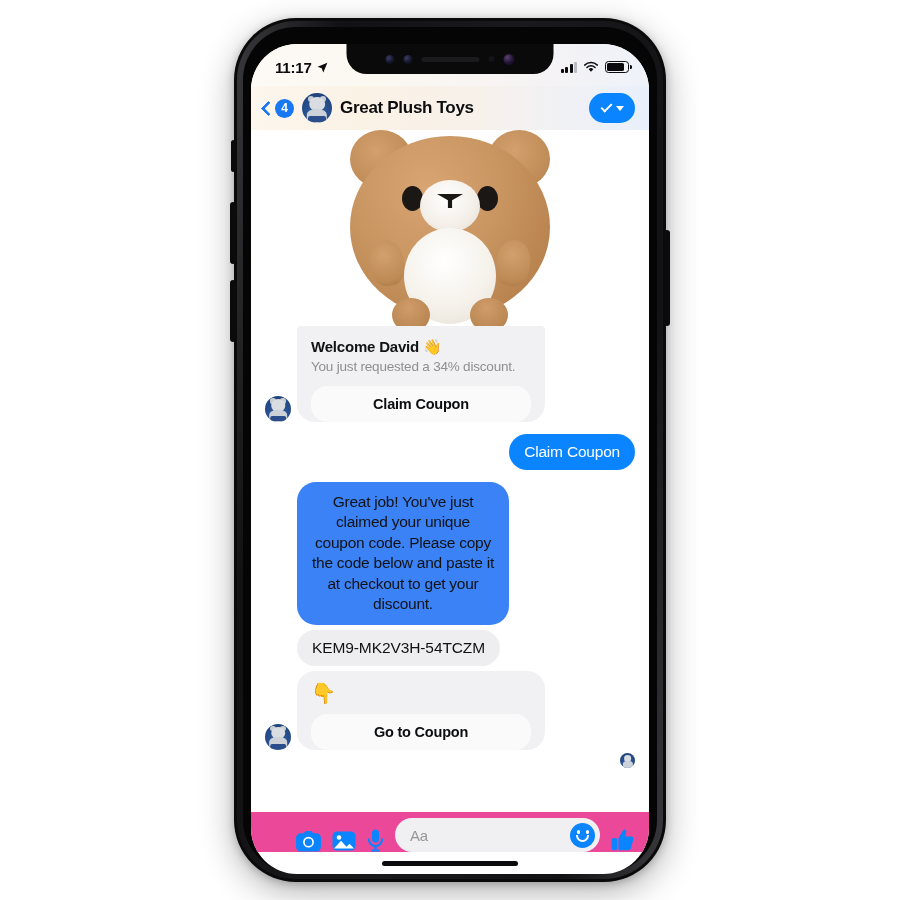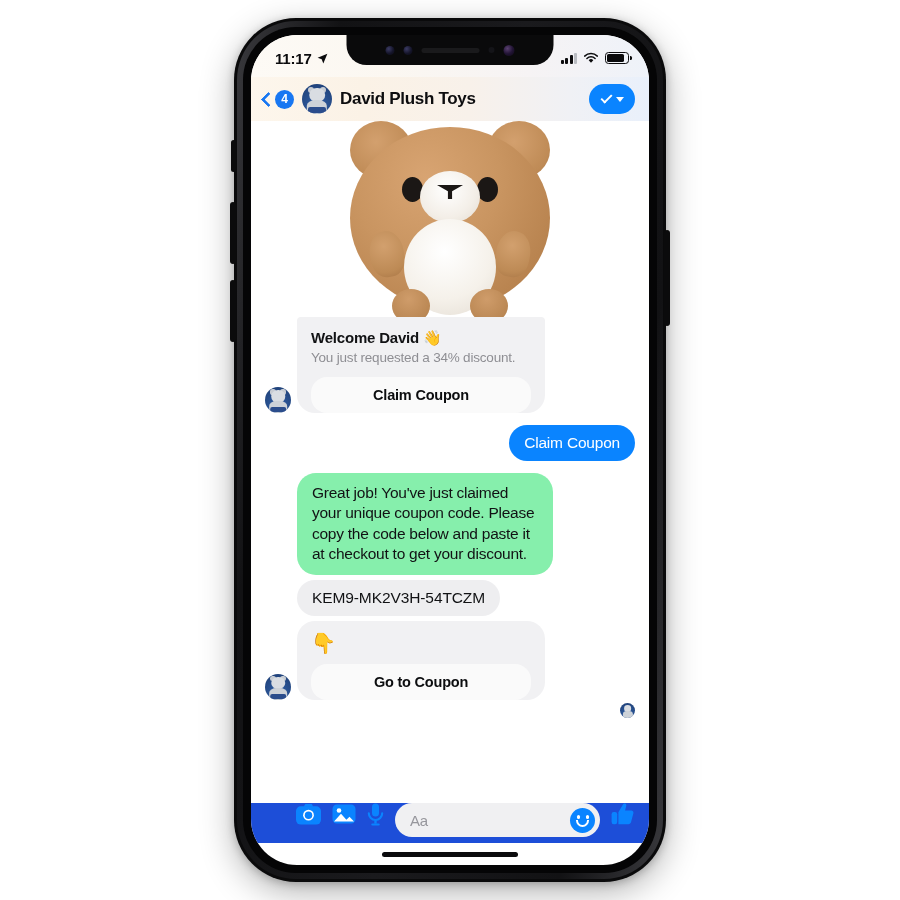--- a/index.html
+++ b/index.html
@@ -46,21 +46,21 @@
     border-radius: 3px;
   }
   .btn-silent { left: -3px; top: 122px;  width: 5px; height: 32px; }
   .btn-volup  { left: -4px; top: 184px;  width: 6px; height: 62px; }
   .btn-voldn  { left: -4px; top: 262px;  width: 6px; height: 62px; }
   .btn-power  { right: -4px; top: 212px; width: 6px; height: 96px; }
 
   
   .screen {
     position: absolute;
-    left: 17px; top: 17px;
+    left: 17px; top: 26px;
     width: 398px; height: 830px;
     border-radius: 46px;
     background: #ffffff;
     overflow: hidden;
   }
 
   
   .notch {
     position: absolute;
     left: 50%; top: 0; transform: translateX(-50%);
@@ -285,24 +285,25 @@
   }
 
   
   .bubble-out {
     background: #0a84ff; color: #ffffff;
     border-radius: 19px; padding: 9px 15px;
     font-size: 15.5px; letter-spacing: -0.2px;
     max-width: 250px;
   }
   .bubble-in {
-    background: #86efac; color: #111214;
+    background: #3b82f6; color: #111214;
     border-radius: 19px; padding: 10px 15px;
     font-size: 15.5px; line-height: 1.32; letter-spacing: -0.25px;
-    width: 256px;
+    width: 212px;
+    text-align: center;
   }
   .code-bubble {
     background: #eeeef0; color: #111214;
     border-radius: 19px; padding: 9px 15px;
     font-size: 15.5px; letter-spacing: -0.1px;
     display: inline-block;
   }
   .emoji-point { font-size: 20px; line-height: 1; margin-bottom: 11px; display:block; }
 
   
@@ -312,23 +313,23 @@
     background: radial-gradient(circle at 50% 72%, #2f5fa8 0%, #28508f 45%, #1d3c70 100%);
   }
   .receipt .bear-head { position:absolute; left:50%; top:12%; transform:translateX(-50%);
     width:52%; height:48%; border-radius:50%; background:#d9dde2; }
   .receipt .bear-body { position:absolute; left:50%; top:53%; transform:translateX(-50%);
     width:68%; height:46%; border-radius:42% 42% 18% 18%; background:#cdd2d8; }
 
   
   .inputbar {
     position: absolute; left: 0; right: 0; bottom: 22px; height: 40px;
-    display: flex; align-items: flex-start; gap: 11px;
+    display: flex; align-items: flex-end; gap: 11px;
     padding: 0 14px;
-    background: #1d4ed8;
+    background: #ec4899;
     z-index: 20;
   }
   .ic { flex: none; cursor: pointer; display: flex; align-items: center; justify-content: center; }
   .grid4 { width: 20px; height: 20px; display: grid; grid-template-columns: 1fr 1fr;
            grid-template-rows: 1fr 1fr; gap: 4px; }
   .grid4 span { background: #0a84ff; border-radius: 50%; }
 
   .textfield {
     flex: 1; height: 34px; border-radius: 17px; background: #f0f0f2;
     display: flex; align-items: center; justify-content: space-between;
@@ -408,21 +409,21 @@
           <span class="chev"></span>
           <span class="badge">4</span>
         </div>
         <div class="avatar">
           <span class="bear-ear l"></span>
           <span class="bear-ear r"></span>
           <span class="bear-head"></span>
           <span class="bear-body"></span>
           <span class="bear-book"></span>
         </div>
-        <div class="header-title">David Plush Toys</div>
+        <div class="header-title">Great Plush Toys</div>
         <div class="verify-pill">
           <span class="v-check"></span>
           <span class="v-caret"></span>
         </div>
       </div>
 
       <div class="convo">
 
         <div class="hero">
           <div class="plush">

